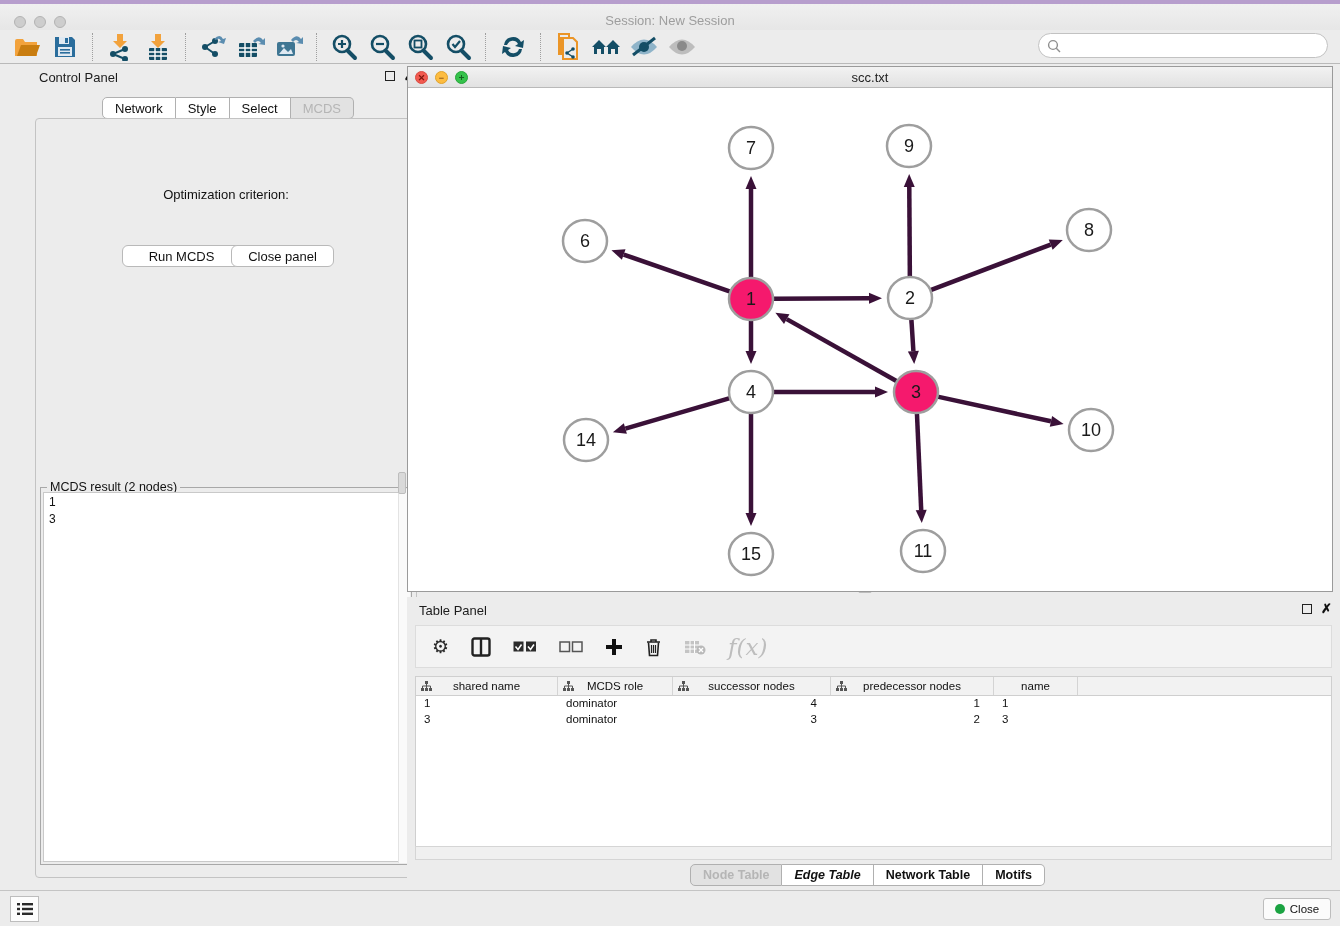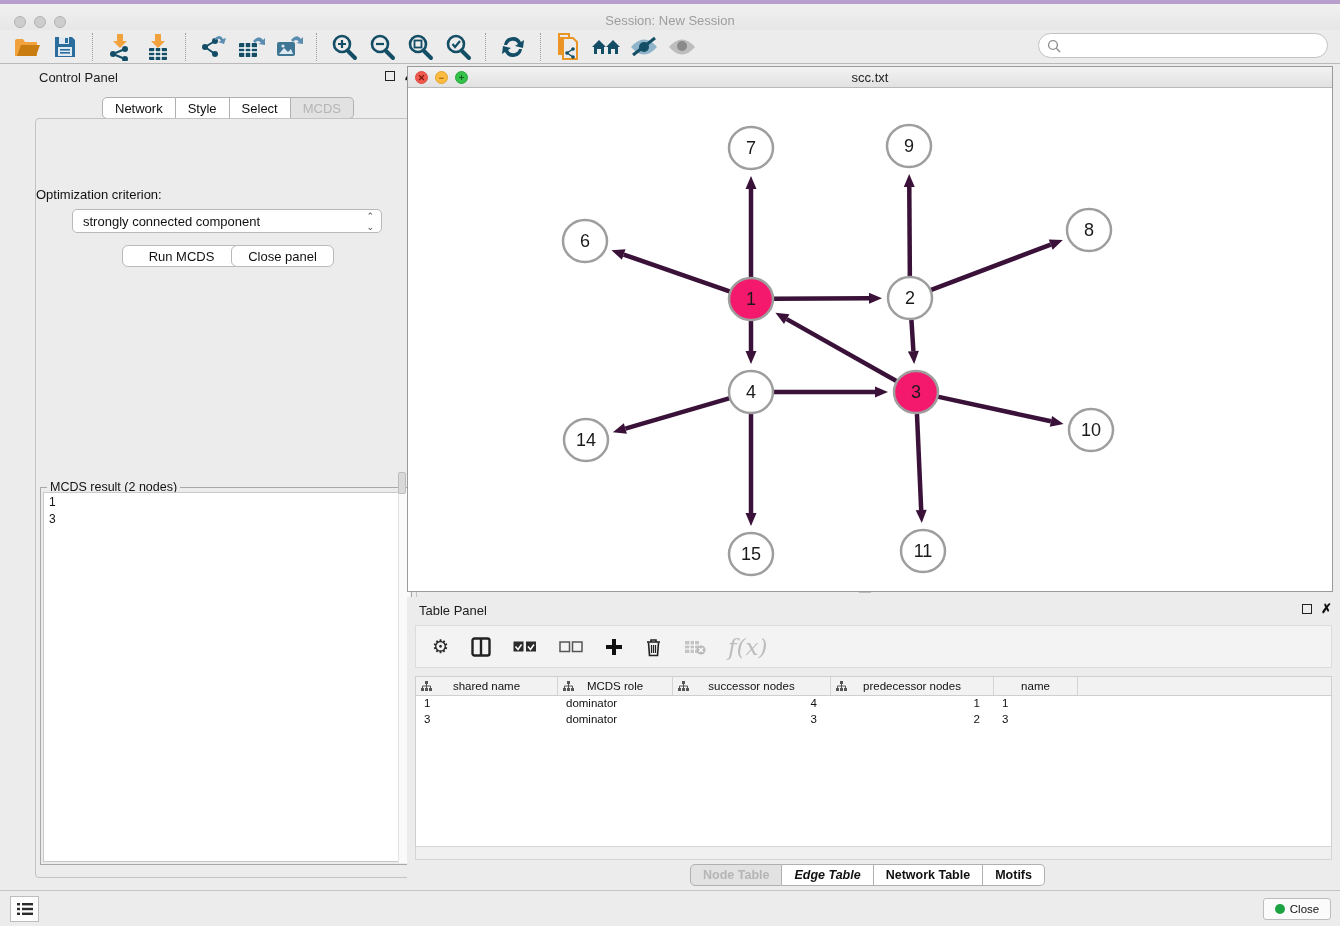--- a/index.html
+++ b/index.html
@@ -27,21 +27,21 @@
   .panel-head .close-ic { position:absolute; right:8px; top:4px; font-size:13px; font-weight:bold; color:#111; }
 
   .seg-tabs { display:flex; }
   .seg { border:1px solid #b0b0b0; border-left:none; background:#fff; color:#111; font-size:13px; height:22px; display:flex; align-items:center; justify-content:center; }
   .seg:first-child { border-left:1px solid #b0b0b0; border-radius:5px 0 0 5px; }
   .seg:last-child { border-radius:0 5px 5px 0; }
   .seg.dim { background:#e2e2e2; color:#b5b5b5; }
   #cp-tabs { position:absolute; left:75px; top:33px; }
 
   #cp-body { position:absolute; left:8px; top:54px; width:382px; height:760px; background:#ececec; border:1px solid #c3c3c3; border-radius:4px; }
-  #opt-label { position:absolute; left:0; top:68px; width:100%; font-size:13px; color:#111; }
+  #opt-label { position:absolute; left:0; top:68px; width:100%; text-align:center; font-size:13px; color:#111; }
   #opt-select { position:absolute; left:36px; top:90px; width:310px; height:24px; background:#fff; border:1px solid #b9b9b9; border-radius:5px; font-size:13px; color:#111; display:flex; align-items:center; padding:0 10px; }
   #opt-select .chev { position:absolute; right:7px; top:1px; font-size:9px; line-height:11px; color:#444; text-align:center; }
   .cp-btn { position:absolute; top:126px; height:22px; background:#fff; border:1px solid #b9b9b9; border-radius:6px; font-size:13px; color:#111; display:flex; align-items:center; justify-content:center; }
   #run-btn { left:86px; width:119px; }
   #close-btn { left:195px; width:103px; }
 
   #result-box { position:absolute; left:4px; top:368px; width:372px; height:378px; border:1px solid #a8a8a8; background:#ececec; }
   #result-legend { position:absolute; left:6px; top:-8px; background:#ececec; font-size:12.5px; color:#111; padding:0 3px; }
   #result-text { position:absolute; left:2px; top:4px; right:2px; bottom:2px; background:#fff; border:1px solid #c9c9c9; font-size:12px; color:#111; line-height:17px; padding:1px 5px; white-space:pre; }
   #result-scroll { position:absolute; right:1px; top:1px; bottom:1px; width:12px; background:#fafafa; border-left:1px solid #e3e3e3; }
@@ -242,24 +242,20 @@
     <span class="close-ic">✗</span>
   </div>
   <div id="cp-tabs" class="seg-tabs">
       <div class="seg" style="padding: 0px 12px;">Network</div>
       <div class="seg" style="padding: 0px 12px;">Style</div>
       <div class="seg" style="padding: 0px 12px;">Select</div>
       <div class="seg dim" style="padding: 0px 12px;">MCDS</div>
     </div>
   <div id="cp-body">
     <div id="opt-label">Optimization criterion:</div>
-    <div id="opt-select">
-      <span>strongly connected component</span>
-      <span class="chev">⌃<br>⌄</span>
-    </div>
     <div id="run-btn" class="cp-btn">Run MCDS</div>
     <div id="close-btn" class="cp-btn">Close panel</div>
     <div id="result-box">
       <span id="result-legend">MCDS result (2 nodes)</span>
       <div id="result-text">1
 3</div>
       <div id="result-scroll"></div>
     </div>
   </div>
 </div>

